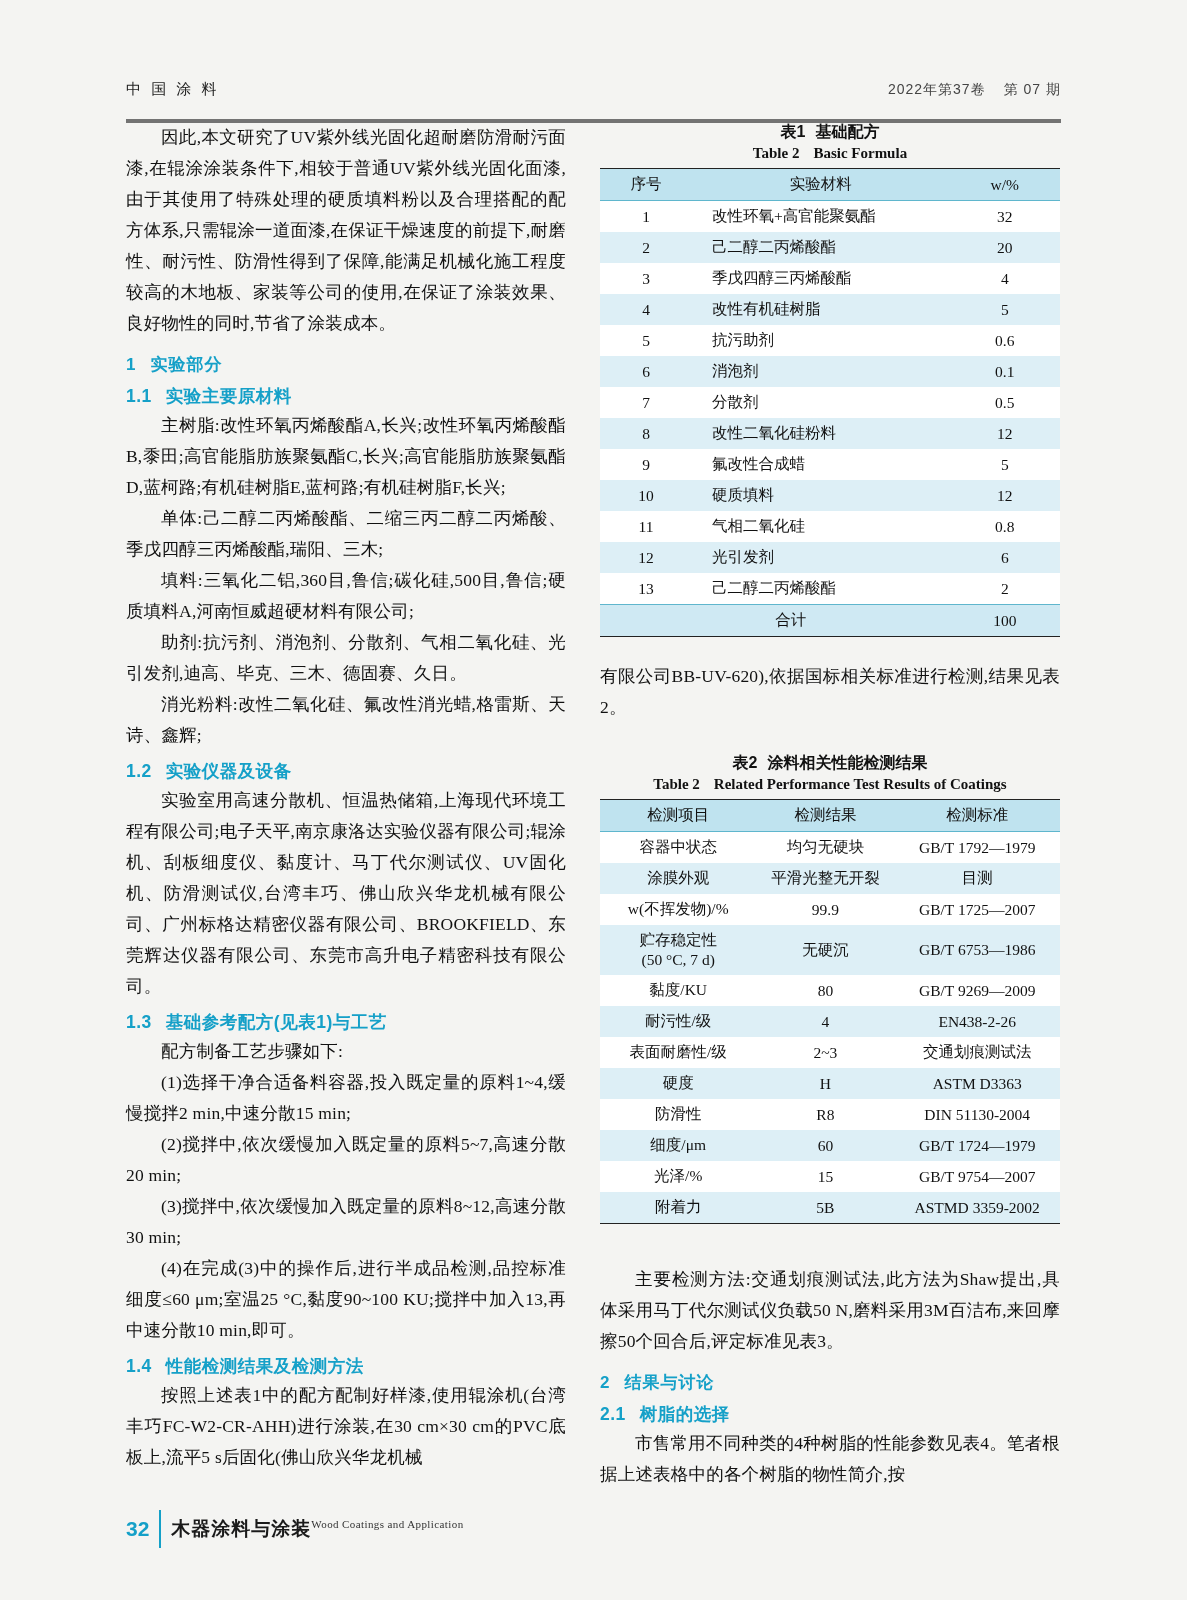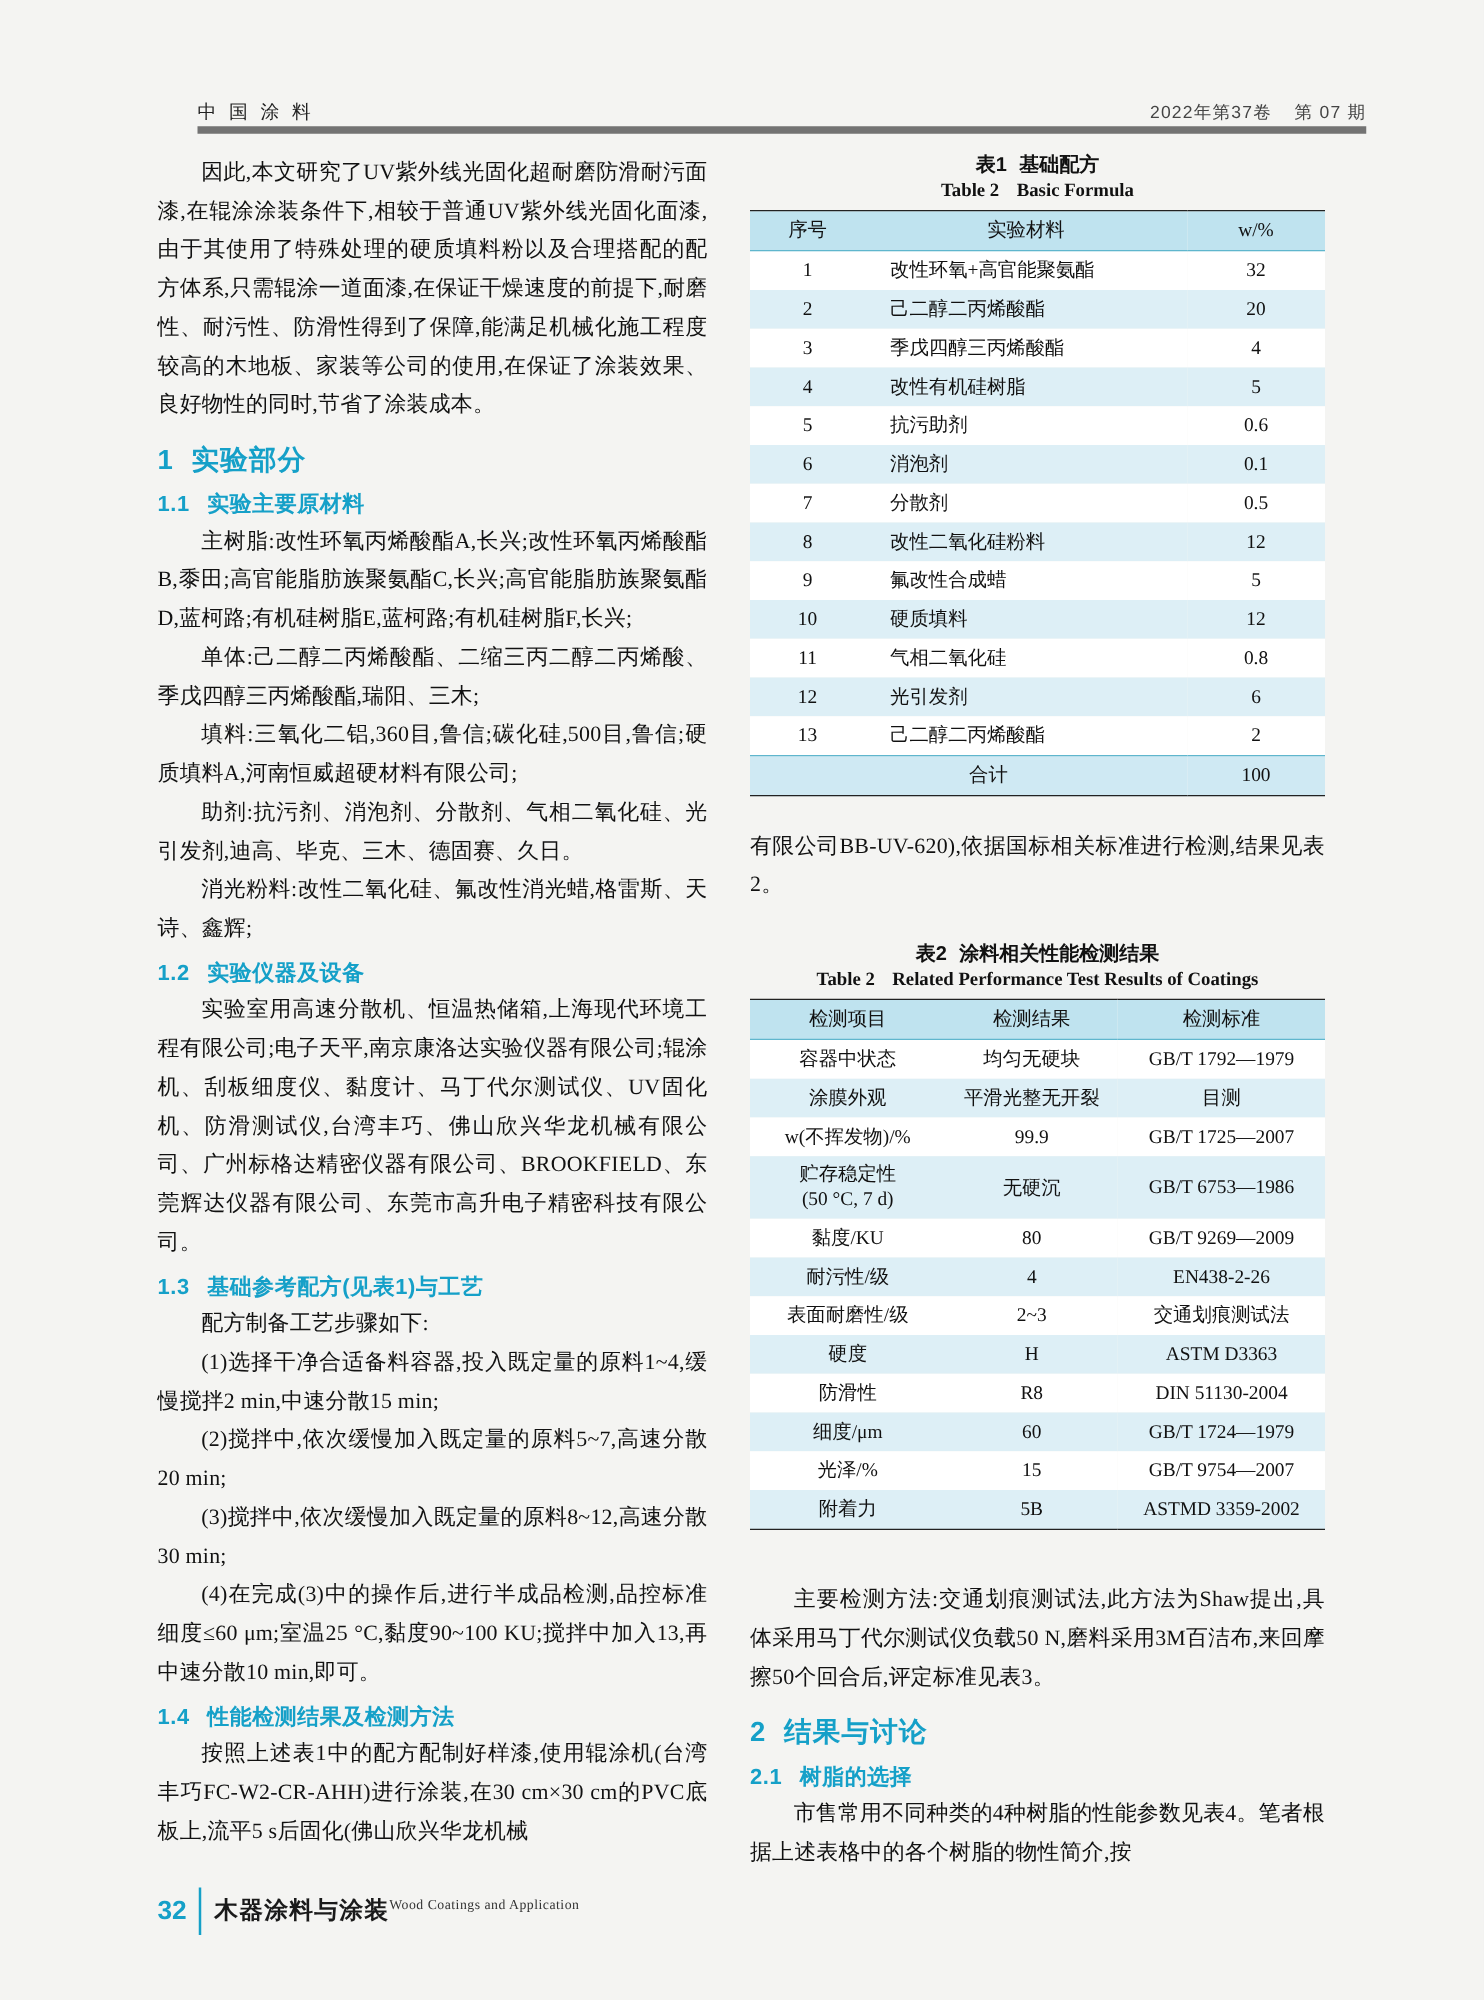--- a/index.html
+++ b/index.html
@@ -31,23 +31,22 @@
   .header {
     position: absolute;
     left: 126px;
     top: 80px;
     width: 935px;
     display: flex;
     justify-content: space-between;
     align-items: flex-end;
     font-size: 15.5px;
     color: #333;
-    padding-bottom: 2px;
-    border-bottom: 6px solid #737373;
-    margin-left: 32px;
+    padding-bottom: 20px;
+    border-bottom: 4px solid #737373;
   }
   .header .left {
     letter-spacing: 3px;
     font-family: "Liberation Sans", sans-serif;
     font-size: 15px;
     color: #222;
   }
   .header .right {
     font-family: "Liberation Sans", sans-serif;
     font-size: 14px;
@@ -76,21 +75,21 @@
     line-height: 31px;
     text-indent: 2em;
     text-align: justify;
     font-family: "Liberation Serif", serif;
     letter-spacing: 0.2px;
   }
   p.noindent { text-indent: 0; }
 
   h2.sec {
     font-family: "Liberation Sans", sans-serif;
-    font-size: 22px;
+    font-size: 17px;
     font-weight: bold;
     color: #15a0c8;
     margin: 14px 0 4px 0;
     letter-spacing: 1px;
   }
   h2.sec .num { margin-right: 14px; }
 
   h3.sub {
     font-family: "Liberation Sans", sans-serif;
     font-size: 17.5px;

